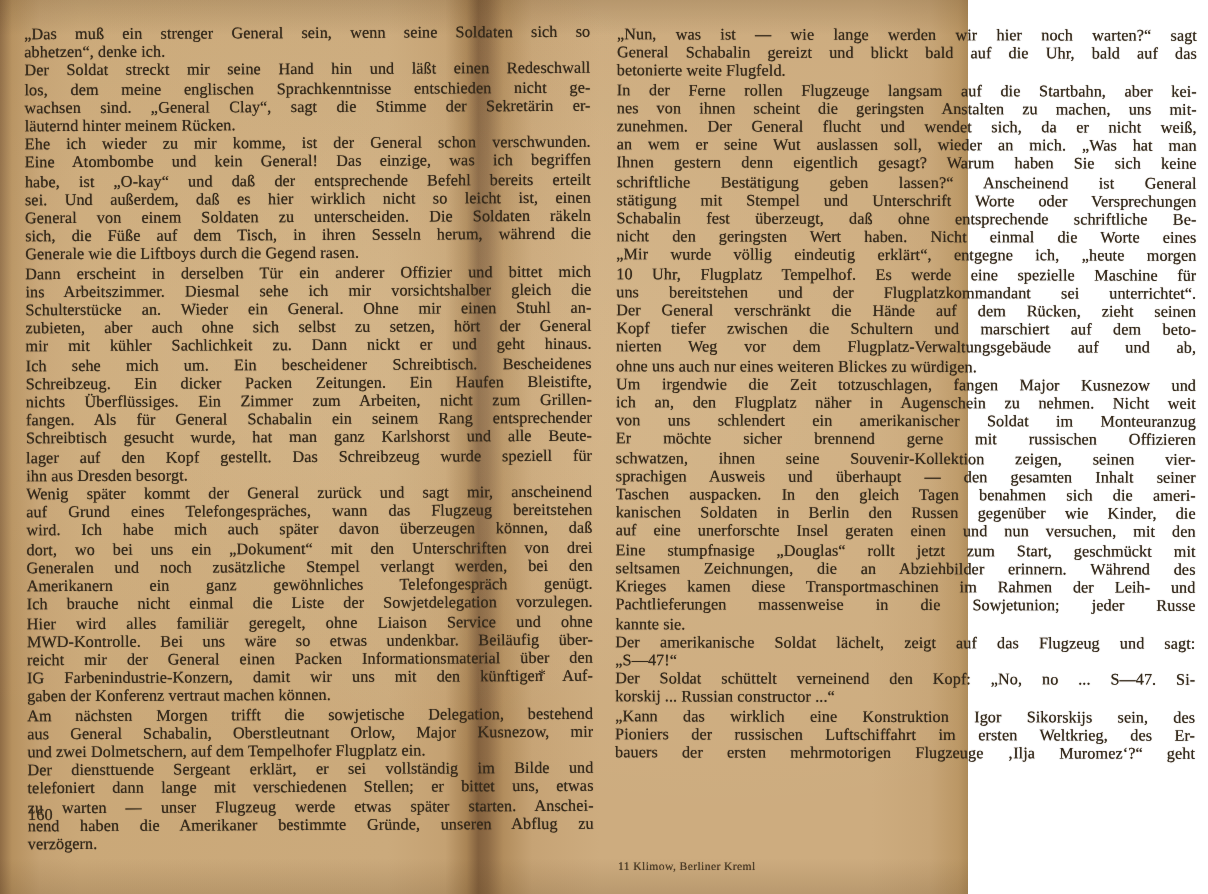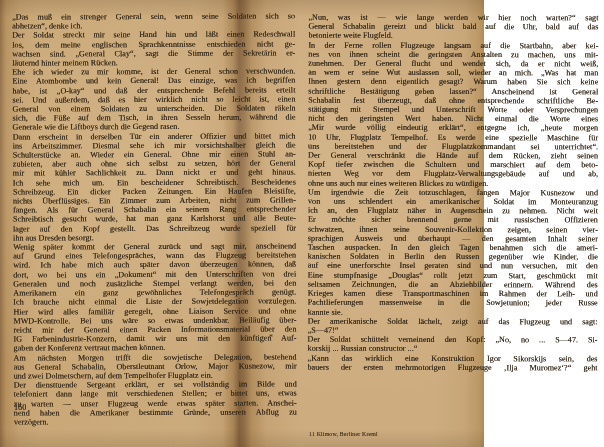--- a/index.html
+++ b/index.html
@@ -94,48 +94,49 @@
     <div class="textcol">
         <div class="line">„Nun, was ist — wie lange werden wir hier noch warten?“ sagt</div>
         <div class="line">General Schabalin gereizt und blickt bald auf die Uhr, bald auf das</div>
         <div class="line end">betonierte weite Flugfeld.</div>
         <div class="line">In der Ferne rollen Flugzeuge langsam auf die Startbahn, aber kei-</div>
         <div class="line">nes von ihnen scheint die geringsten Anstalten zu machen, uns mit-</div>
         <div class="line">zunehmen. Der General flucht und wendet sich, da er nicht weiß,</div>
         <div class="line">an wem er seine Wut auslassen soll, wieder an mich. „Was hat man</div>
         <div class="line">Ihnen gestern denn eigentlich gesagt? Warum haben Sie sich keine</div>
         <div class="line">schriftliche Bestätigung geben lassen?“ Anscheinend ist General</div>
+        <div class="line">stätigung mit Stempel und Unterschrift Worte oder Versprechungen</div>
         <div class="line">Schabalin fest überzeugt, daß ohne entsprechende schriftliche Be-</div>
-        <div class="line">stätigung mit Stempel und Unterschrift Worte oder Versprechungen</div>
         <div class="line">nicht den geringsten Wert haben. Nicht einmal die Worte eines</div>
         <div class="line">„Mir wurde völlig eindeutig erklärt“, entgegne ich, „heute morgen</div>
         <div class="line">10 Uhr, Flugplatz Tempelhof. Es werde eine spezielle Maschine für</div>
         <div class="line">uns bereitstehen und der Flugplatzkommandant sei unterrichtet“.</div>
         <div class="line">Der General verschränkt die Hände auf dem Rücken, zieht seinen</div>
         <div class="line">Kopf tiefer zwischen die Schultern und marschiert auf dem beto-</div>
         <div class="line">nierten Weg vor dem Flugplatz-Verwaltungsgebäude auf und ab,</div>
         <div class="line end">ohne uns auch nur eines weiteren Blickes zu würdigen.</div>
         <div class="line">Um irgendwie die Zeit totzuschlagen, fangen Major Kusnezow und</div>
+        <div class="line">ich an, den Flugplatz näher in Augenschein zu nehmen. Nicht weit</div>
         <div class="line">von uns schlendert ein amerikanischer Soldat im Monteuranzug</div>
-        <div class="line">ich an, den Flugplatz näher in Augenschein zu nehmen. Nicht weit</div>
         <div class="line">Er möchte sicher brennend gerne mit russischen Offizieren</div>
         <div class="line">schwatzen, ihnen seine Souvenir-Kollektion zeigen, seinen vier-</div>
         <div class="line">sprachigen Ausweis und überhaupt — den gesamten Inhalt seiner</div>
         <div class="line">Taschen auspacken. In den gleich Tagen benahmen sich die ameri-</div>
         <div class="line">kanischen Soldaten in Berlin den Russen gegenüber wie Kinder, die</div>
-        <div class="line">auf eine unerforschte Insel geraten sind und nun versuchen, mit den</div>
+        <div class="line">auf eine unerforschte Insel geraten einen und nun versuchen, mit den</div>
         <div class="line">Eine stumpfnasige „Douglas“ rollt jetzt zum Start, geschmückt mit</div>
         <div class="line">seltsamen Zeichnungen, die an Abziehbilder erinnern. Während des</div>
         <div class="line">Krieges kamen diese Transportmaschinen im Rahmen der Leih- und</div>
         <div class="line">Pachtlieferungen massenweise in die Sowjetunion; jeder Russe</div>
         <div class="line end">kannte sie.</div>
         <div class="line">Der amerikanische Soldat lächelt, zeigt auf das Flugzeug und sagt:</div>
         <div class="line end">„S—47!“</div>
         <div class="line">Der Soldat schüttelt verneinend den Kopf: „No, no ... S—47. Si-</div>
         <div class="line end">korskij ... Russian constructor ...“</div>
         <div class="line">„Kann das wirklich eine Konstruktion Igor Sikorskijs sein, des</div>
+        <div class="line">Pioniers der russischen Luftschiffahrt im ersten Weltkrieg, des Er-</div>
         <div class="line">bauers der ersten mehrmotorigen Flugzeuge ‚Ilja Muromez‘?“ geht</div>
       </div>
     <div class="signature">11 Klimow, Berliner Kreml</div>
     <div class="pagenum">161</div>
   </div>
 
 </div>
 
 </body></html>

